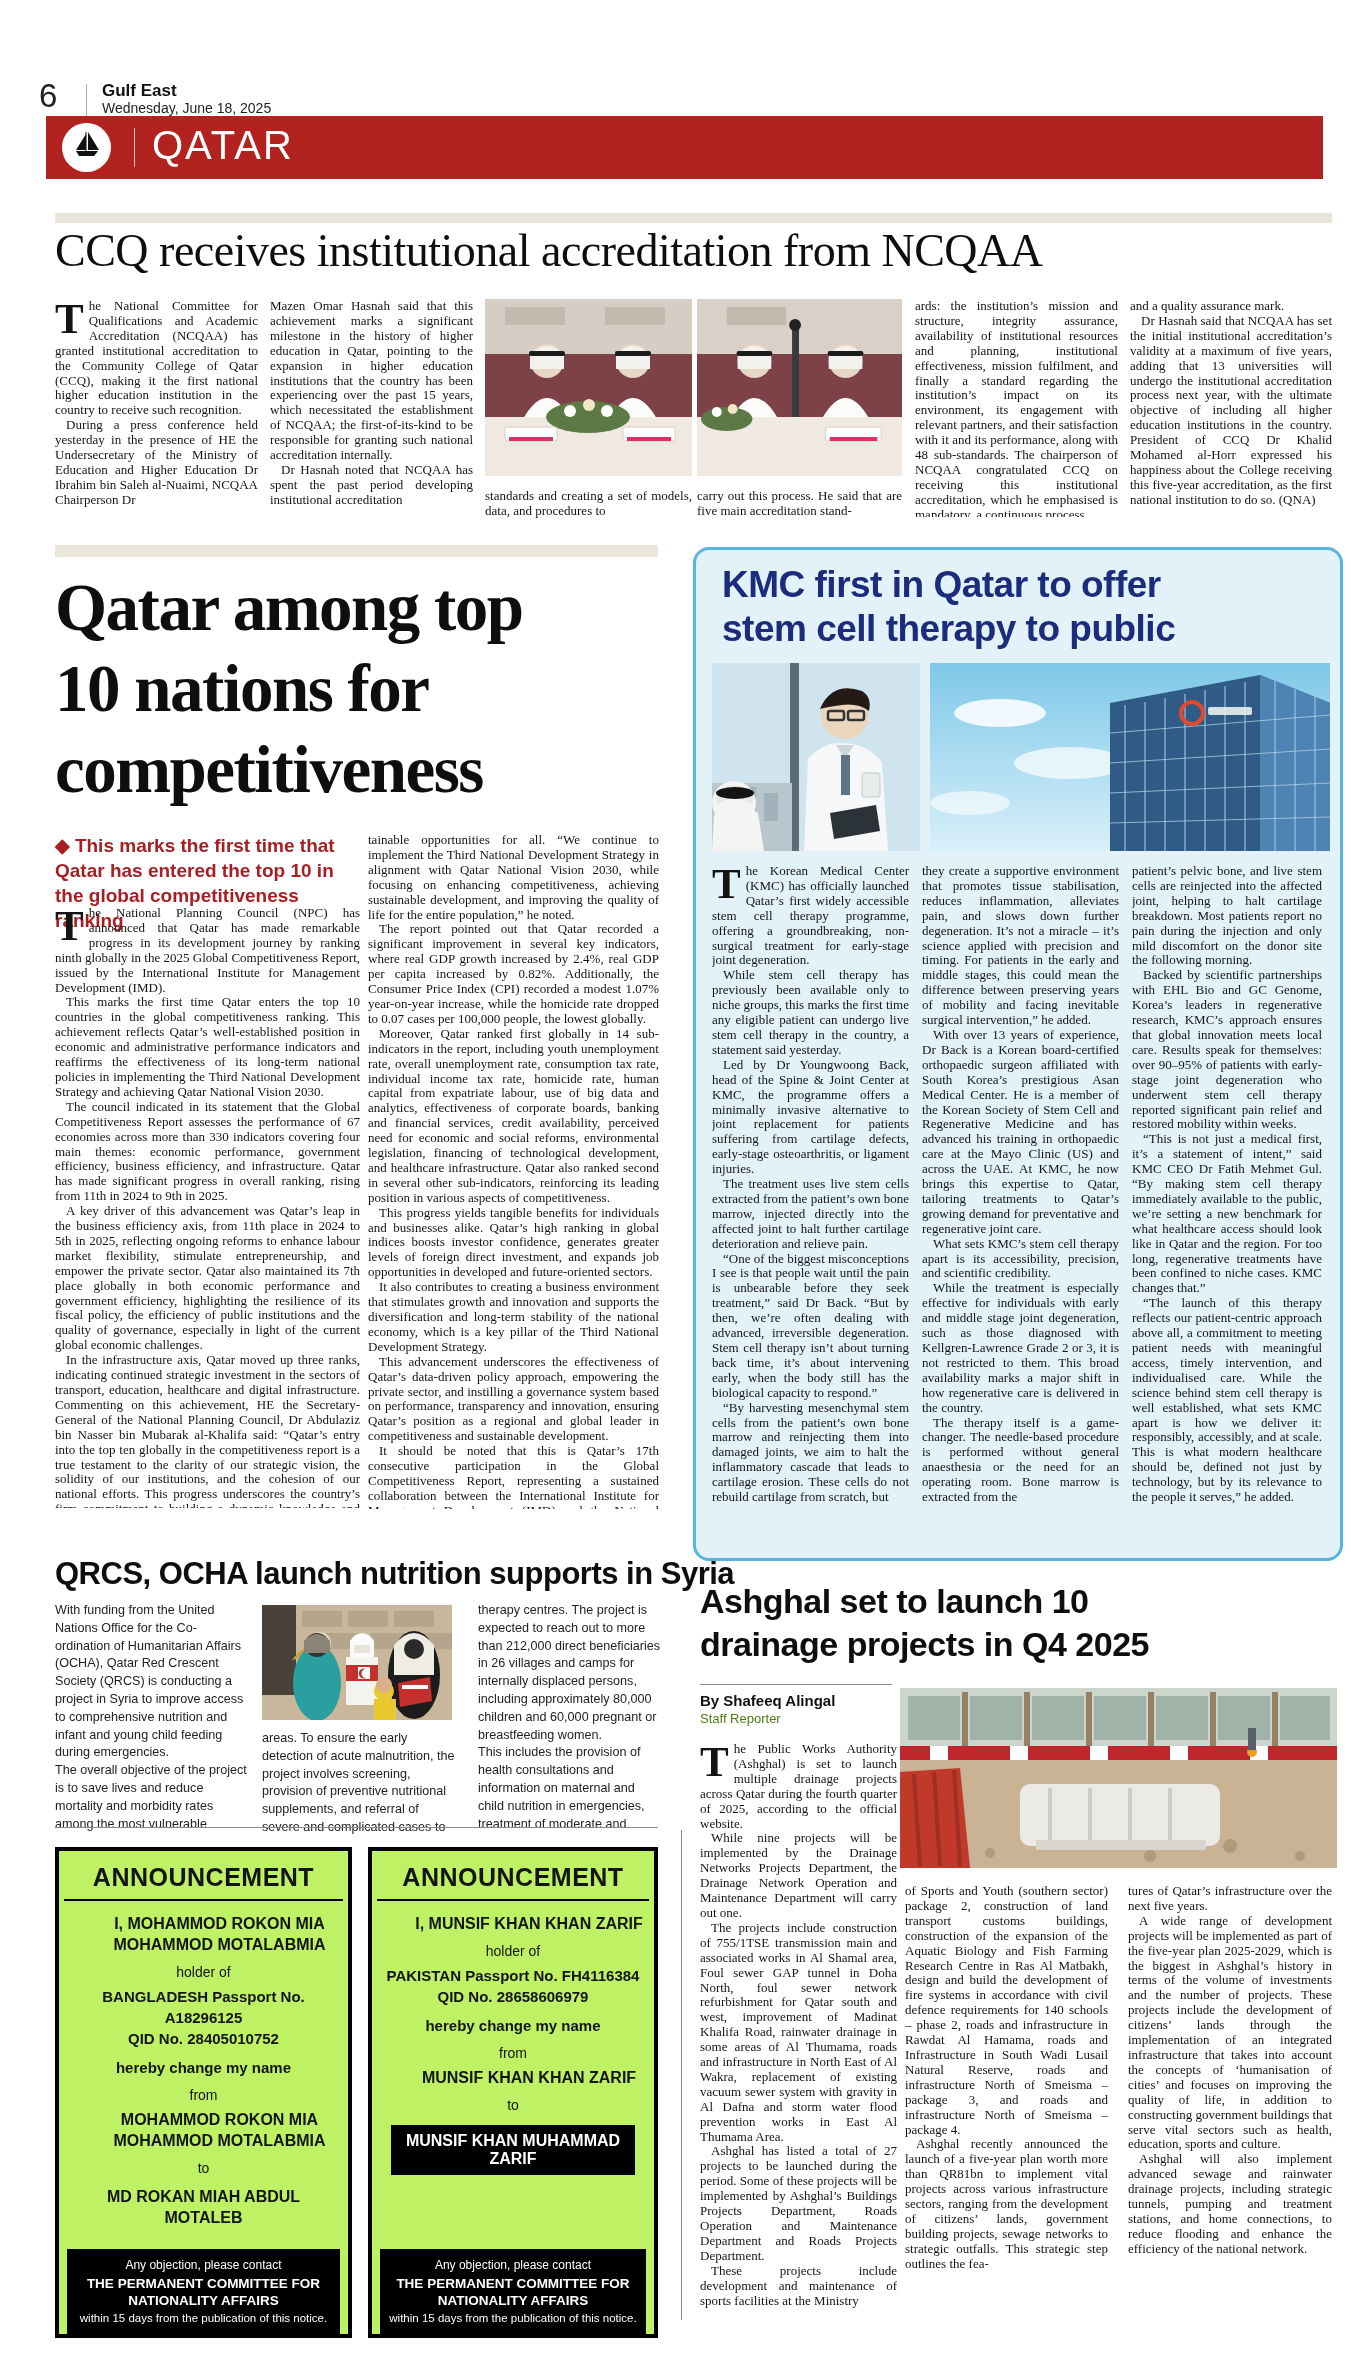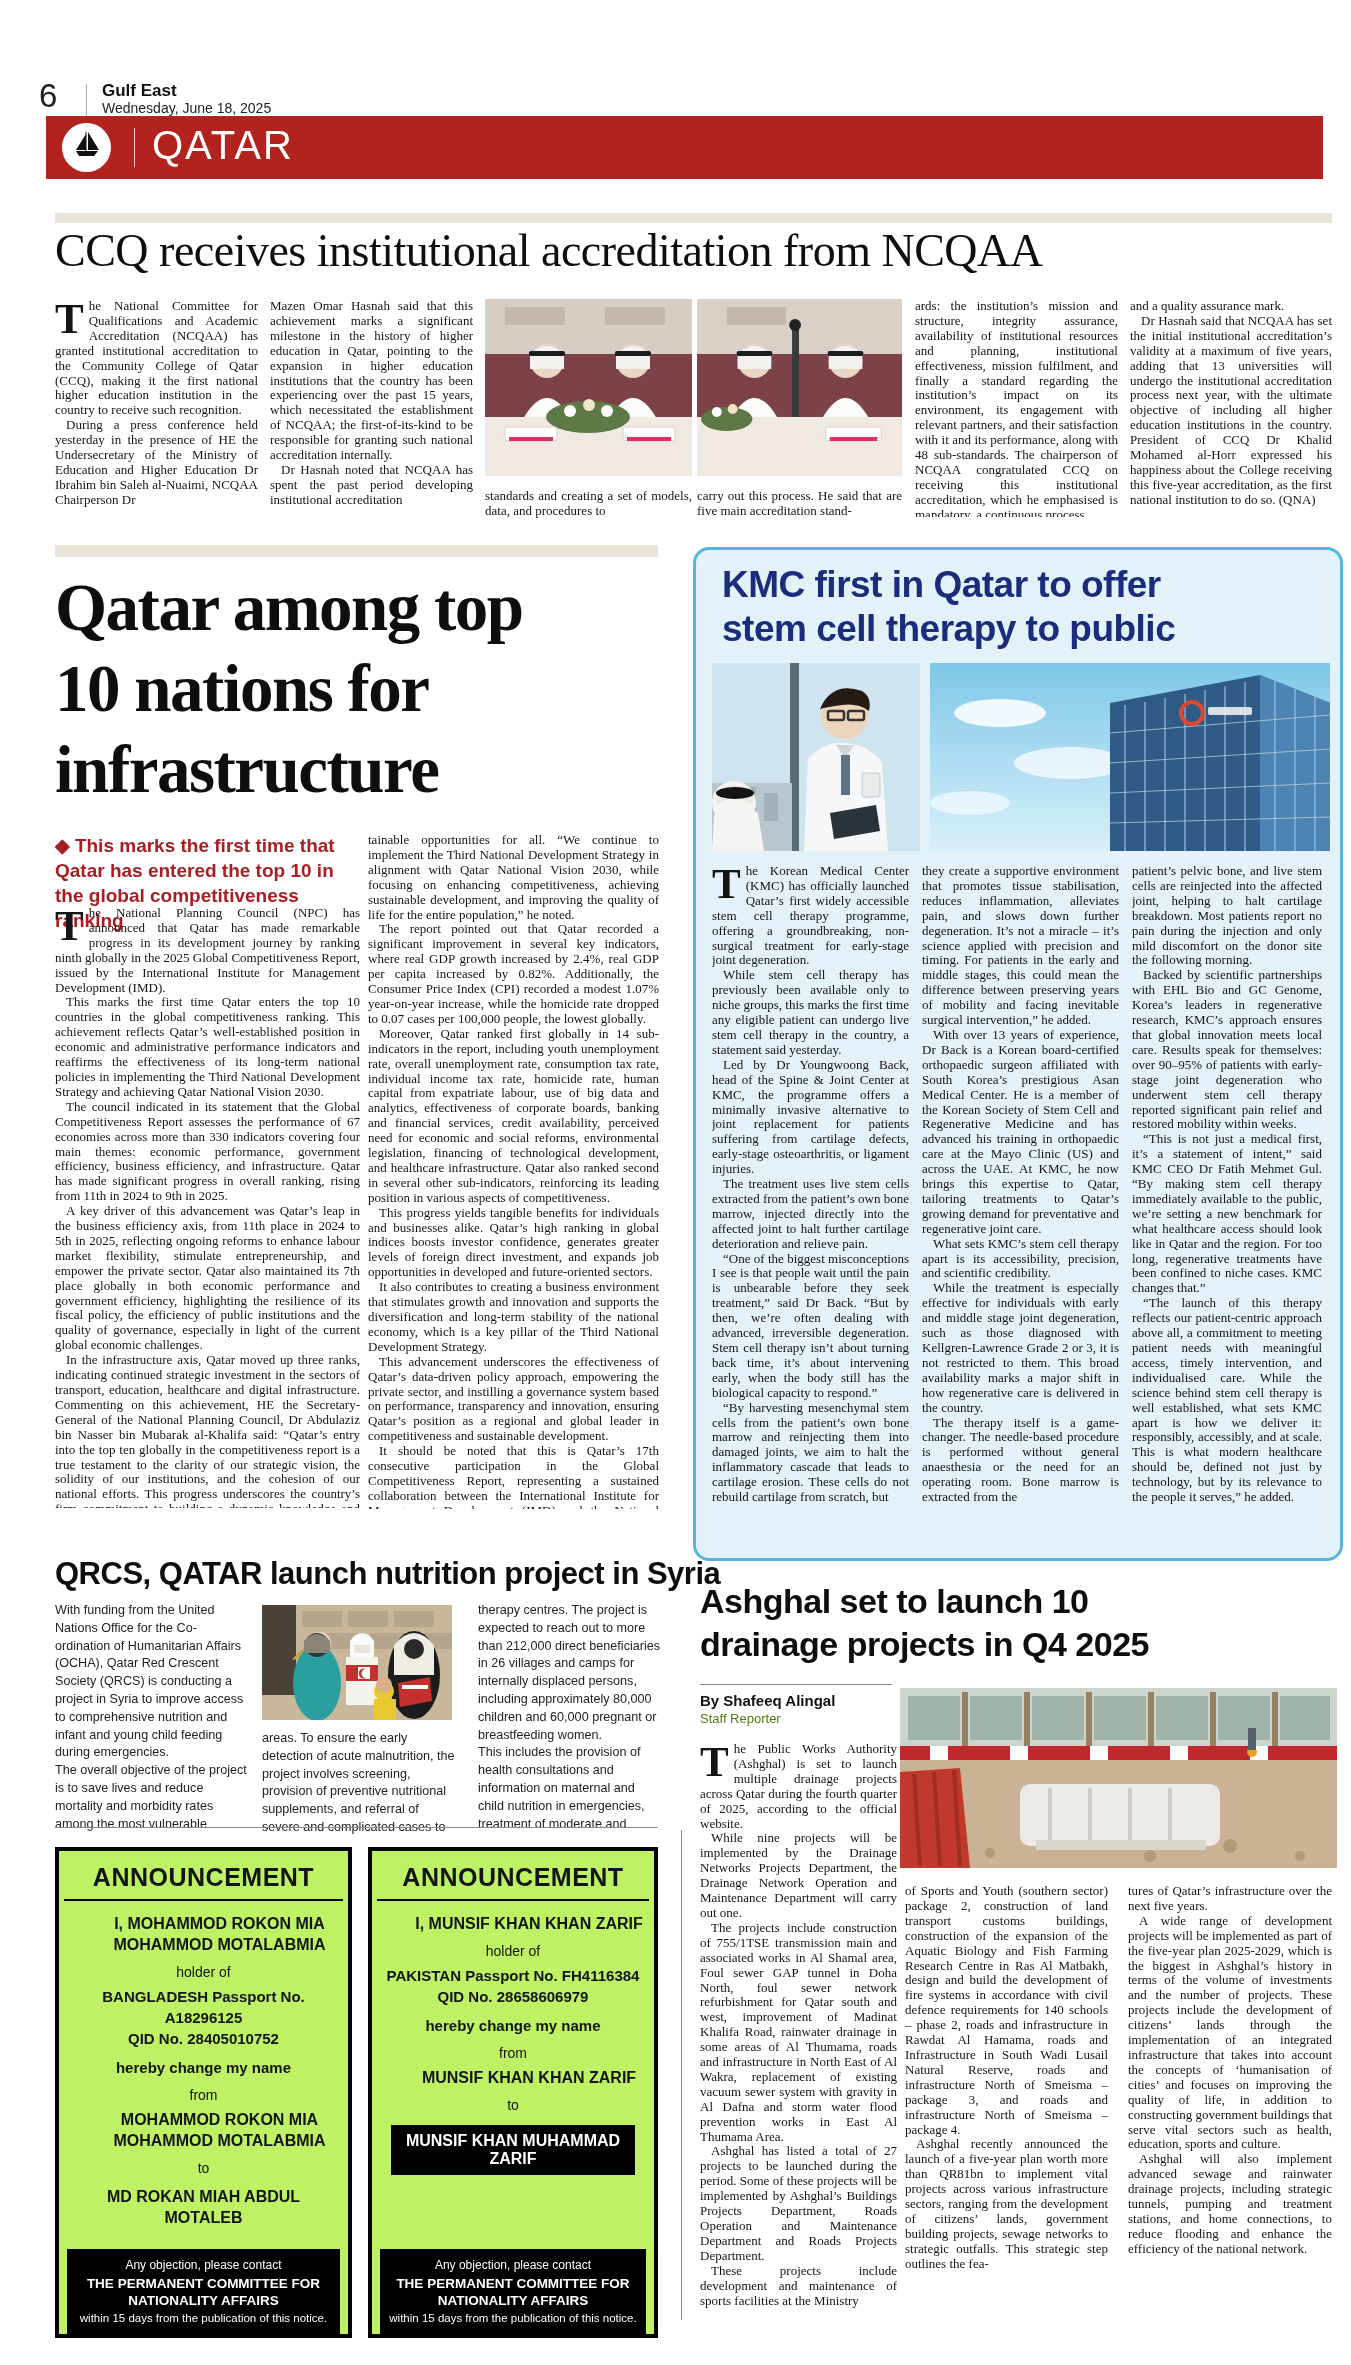--- a/index.html
+++ b/index.html
@@ -167,21 +167,21 @@
   <div class="abs bodycol" style="left:1130px;top:299px;width:202px;height:222px;">
     <p>and a quality assurance mark.</p>
     <p>Dr Hasnah said that NCQAA has set the initial institutional accreditation’s validity at a maximum of five years, adding that 13 universities will undergo the institutional accreditation process next year, with the ultimate objective of including all higher education institutions in the country. President of CCQ Dr Khalid Mohamed al-Horr expressed his happiness about the College receiving this five-year accreditation, as the first national institution to do so. (QNA)</p>
   </div>
 
   <div class="abs strip" style="left:55px;top:545px;width:603px;height:12px;"></div>
 
   <div class="abs comp-headline" style="left:55px;top:567px;width:620px;">
     <div>Qatar among top</div>
     <div>10 nations for</div>
-    <div>infrastructure</div>
+    <div>competitiveness</div>
   </div>
 
   <div class="abs standfirst" style="left:55px;top:833px;width:307px;">
     <span>◆</span>
     <span>This marks the first time that Qatar has entered the top 10 in the global competitiveness ranking</span>
   </div>
 
   <div class="abs bodycol" style="left:55px;top:906px;width:305px;height:602px;">
     <p class="dropcap">The National Planning Council (NPC) has announced that Qatar has made remarkable progress in its development journey by ranking ninth globally in the 2025 Global Competitiveness Report, issued by the International Institute for Management Development (IMD).</p>
     <p>This marks the first time Qatar enters the top 10 countries in the global competitiveness ranking. This achievement reflects Qatar’s well-established position in economic and administrative performance indicators and reaffirms the effectiveness of its long-term national policies in implementing the Third National Development Strategy and achieving Qatar National Vision 2030.</p>
@@ -281,21 +281,21 @@
     <p>While the treatment is especially effective for individuals with early and middle stage joint degeneration, such as those diagnosed with Kellgren-Lawrence Grade 2 or 3, it is not restricted to them. This broad availability marks a major shift in how regenerative care is delivered in the country.</p>
     <p>The therapy itself is a game-changer. The needle-based procedure is performed without general anaesthesia or the need for an operating room. Bone marrow is extracted from the</p>
   </div>
   <div class="abs bodycol" style="left:1132px;top:864px;width:190px;height:678px;">
     <p>patient’s pelvic bone, and live stem cells are reinjected into the affected joint, helping to halt cartilage breakdown. Most patients report no pain during the injection and only mild discomfort on the donor site the following morning.</p>
     <p>Backed by scientific partnerships with EHL Bio and GC Genome, Korea’s leaders in regenerative research, KMC’s approach ensures that global innovation meets local care. Results speak for themselves: over 90–95% of patients with early-stage joint degeneration who underwent stem cell therapy reported significant pain relief and restored mobility within weeks.</p>
     <p>“This is not just a medical first, it’s a statement of intent,” said KMC CEO Dr Fatih Mehmet Gul. “By making stem cell therapy immediately available to the public, we’re setting a new benchmark for what healthcare access should look like in Qatar and the region. For too long, regenerative treatments have been confined to niche cases. KMC changes that.”</p>
     <p>“The launch of this therapy reflects our patient-centric approach above all, a commitment to meeting patient needs with meaningful access, timely intervention, and individualised care. While the science behind stem cell therapy is well established, what sets KMC apart is how we deliver it: responsibly, accessibly, and at scale. This is what modern healthcare should be, defined not just by technology, but by its relevance to the people it serves,” he added.</p>
   </div>
 
-  <div class="abs black-headline" style="left:55px;top:1556px;font-size:31px;">QRCS, QATAR launch nutrition project in Syria</div>
+  <div class="abs black-headline" style="left:55px;top:1556px;font-size:31px;">QRCS, OCHA launch nutrition supports in Syria</div>
 
   <div class="abs sanscol" style="left:55px;top:1602px;width:192px;height:234px;">
     <p>With funding from the United Nations Office for the Co-ordination of Humanitarian Affairs (OCHA), Qatar Red Crescent Society (QRCS) is conducting a project in Syria to improve access to comprehensive nutrition and infant and young child feeding during emergencies.</p>
     <p>The overall objective of the project is to save lives and reduce mortality and morbidity rates among the most vulnerable groups in northwestern Syria, particularly under-five children, as well as pregnant and lactating women in conflict-affected</p>
   </div>
 
   <div class="abs photo" style="left:262px;top:1605px;width:190px;height:115px;">
     <svg viewBox="0 0 190 115" preserveAspectRatio="none">
       <rect width="190" height="115" fill="#c9b79b"></rect>
       <rect x="0" y="0" width="34" height="90" fill="#4a4238"></rect>

